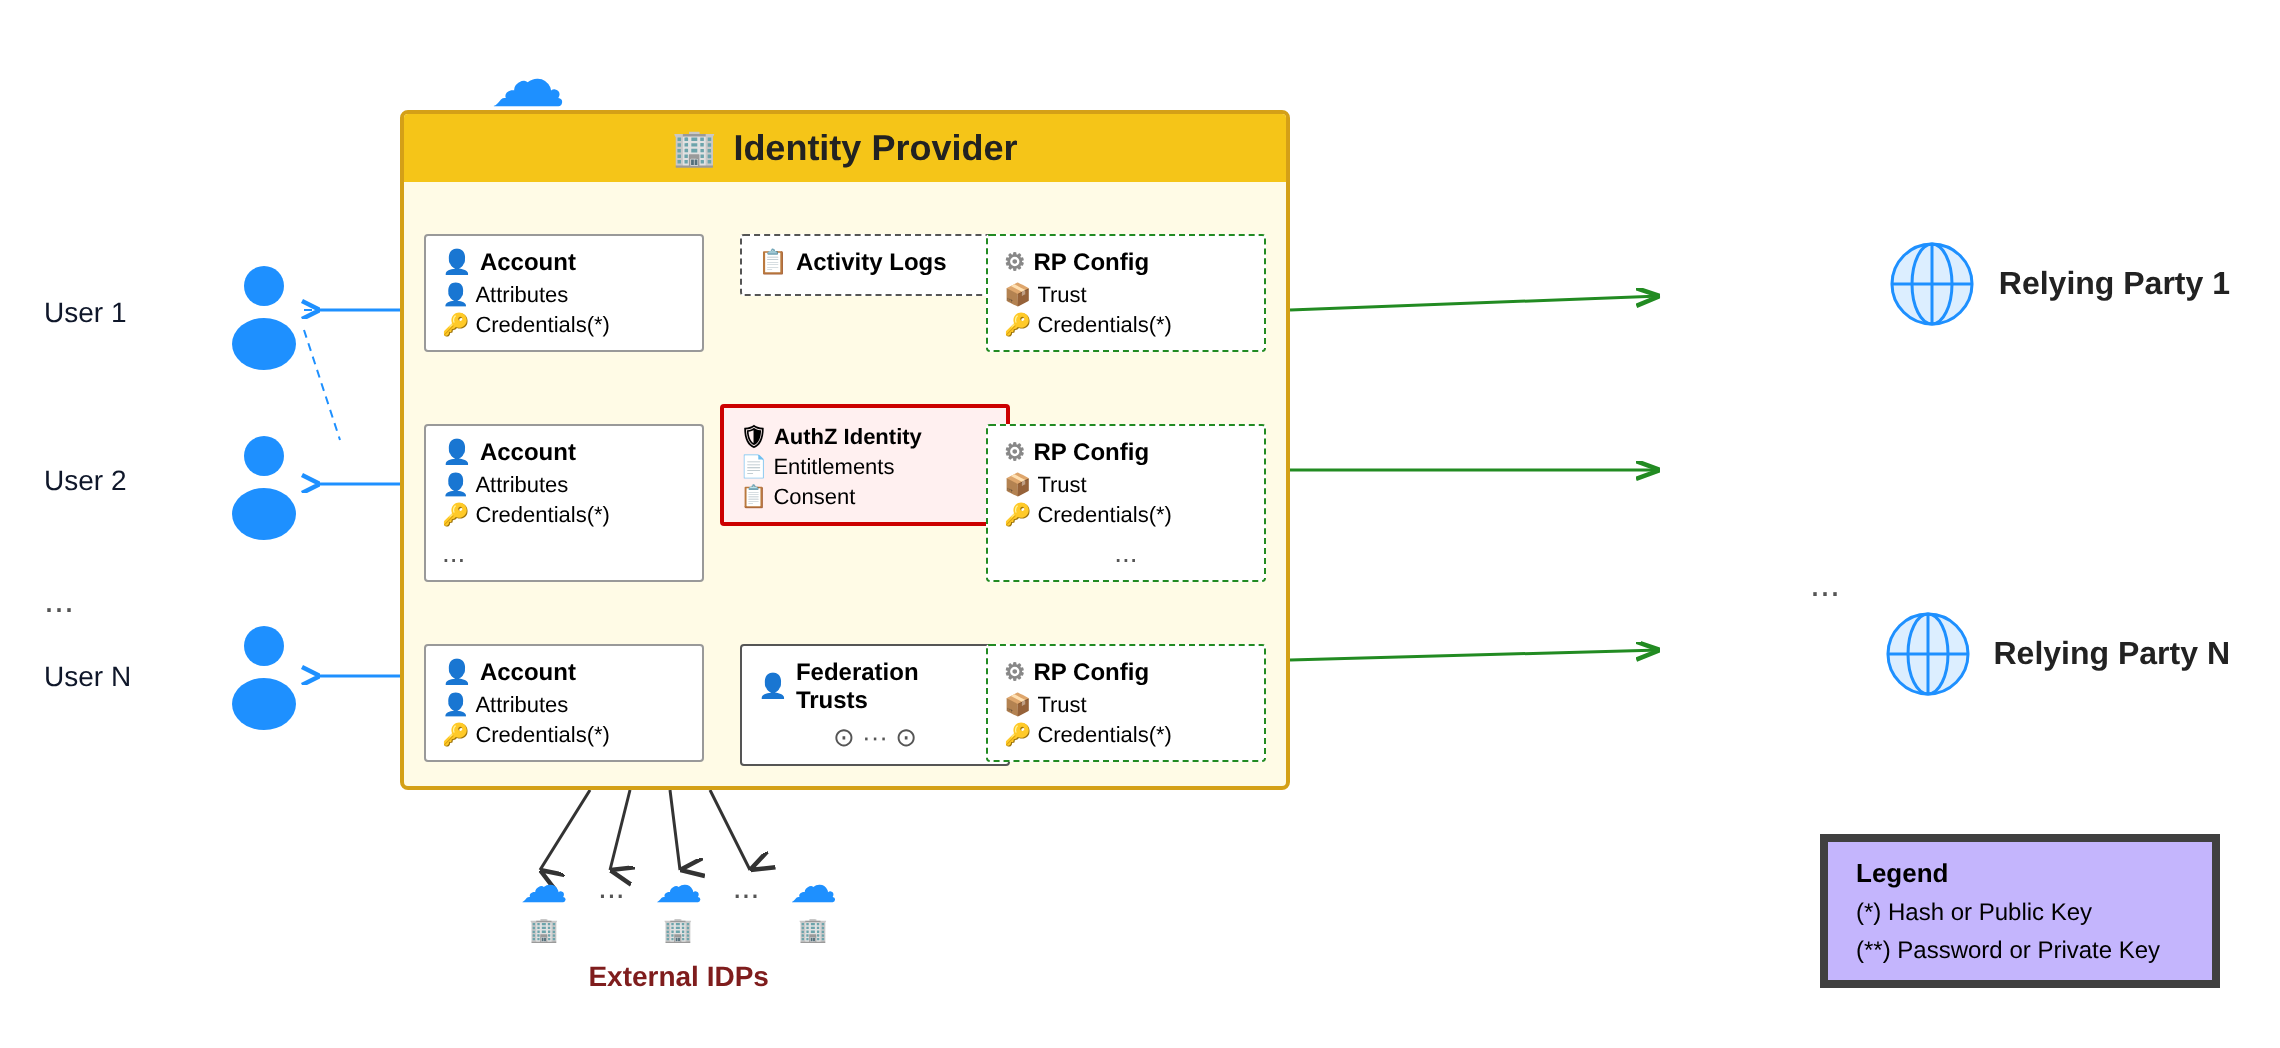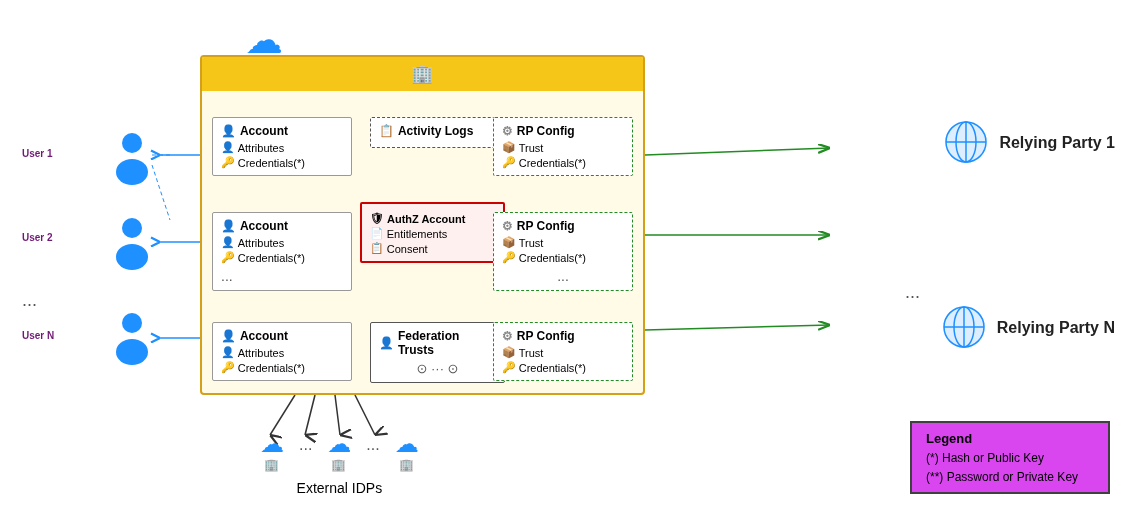--- a/index.html
+++ b/index.html
@@ -119,23 +119,23 @@
 
     .icon-person { color: #1e90ff; }
     .icon-key { color: #1e90ff; }
     .icon-doc { color: #555; }
     .icon-gear { color: #888; }
 
     
     .user-label {
       position: absolute;
       left: 22px;
-      font-weight: bold;
-      color: #701a75;
-      font-size: 10px;
+      font-weight: normal;
+      color: #0f172a;
+      font-size: 14px;
     }
     .user-label-1 { top: 148px; }
     .user-label-2 { top: 232px; text-align: right; }
     .user-label-dots { top: 290px; color: #555; font-weight: normal; font-size: 18px; }
     .user-label-n { top: 330px; }
 
     .user-figure {
       position: absolute;
       left: 110px;
       width: 45px;
@@ -186,35 +186,35 @@
       gap: 4px;
     }
 
     .ext-idps-row {
       display: flex;
       align-items: center;
       gap: 15px;
     }
 
     .ext-idps-label {
-      font-weight: normal;
+      font-weight: bold;
       font-size: 14px;
-      color: #000000;
+      color: #7f1d1d;
       text-align: center;
       margin-top: 4px;
     }
 
     
     .legend-box {
       position: absolute;
       right: 30px;
       bottom: 30px;
-      border: 2px solid #404040;
+      border: 4px solid #404040;
       padding: 8px 14px;
-      background: #d946ef;
+      background: #c4b5fd;
       font-size: 12px;
       min-width: 200px;
     }
 
     .legend-title {
       font-weight: bold;
       margin-bottom: 4px;
       font-size: 13px;
     }
 
@@ -294,20 +294,21 @@
     <line x1="152" y1="155" x2="170" y2="155" stroke="#1e90ff" stroke-width="1" stroke-dasharray="4,3"></line>
 
     <line x1="152" y1="165" x2="170" y2="220" stroke="#1e90ff" stroke-width="1" stroke-dasharray="4,3"></line>
   </svg>
 
   <div class="idp-cloud">☁</div>
 
   <div class="idp-box">
     <div class="idp-header">
       <span style="font-size:18px;">🏢</span>
+      <span>Identity Provider</span>
     </div>
 
     <div class="inner-panel user-panel user-panel-1">
       <div class="panel-title">
         <span class="icon-person">👤</span>
         <span>Account</span>
       </div>
       <div class="panel-item">
         <span class="icon-person">👤</span>
         <span>Attributes</span>
@@ -352,21 +353,21 @@
     <div class="inner-panel activity-panel">
       <div class="panel-title">
         <span class="icon-doc">📋</span>
         <span>Activity Logs</span>
       </div>
     </div>
 
     <div class="inner-panel authz-panel">
       <div class="panel-item" style="font-weight:bold;">
         <span>🛡</span>
-        <span>AuthZ Account</span>
+        <span>AuthZ Identity</span>
       </div>
       <div class="panel-item">
         <span>📄</span>
         <span>Entitlements</span>
       </div>
       <div class="panel-item">
         <span>📋</span>
         <span>Consent</span>
       </div>
     </div>

